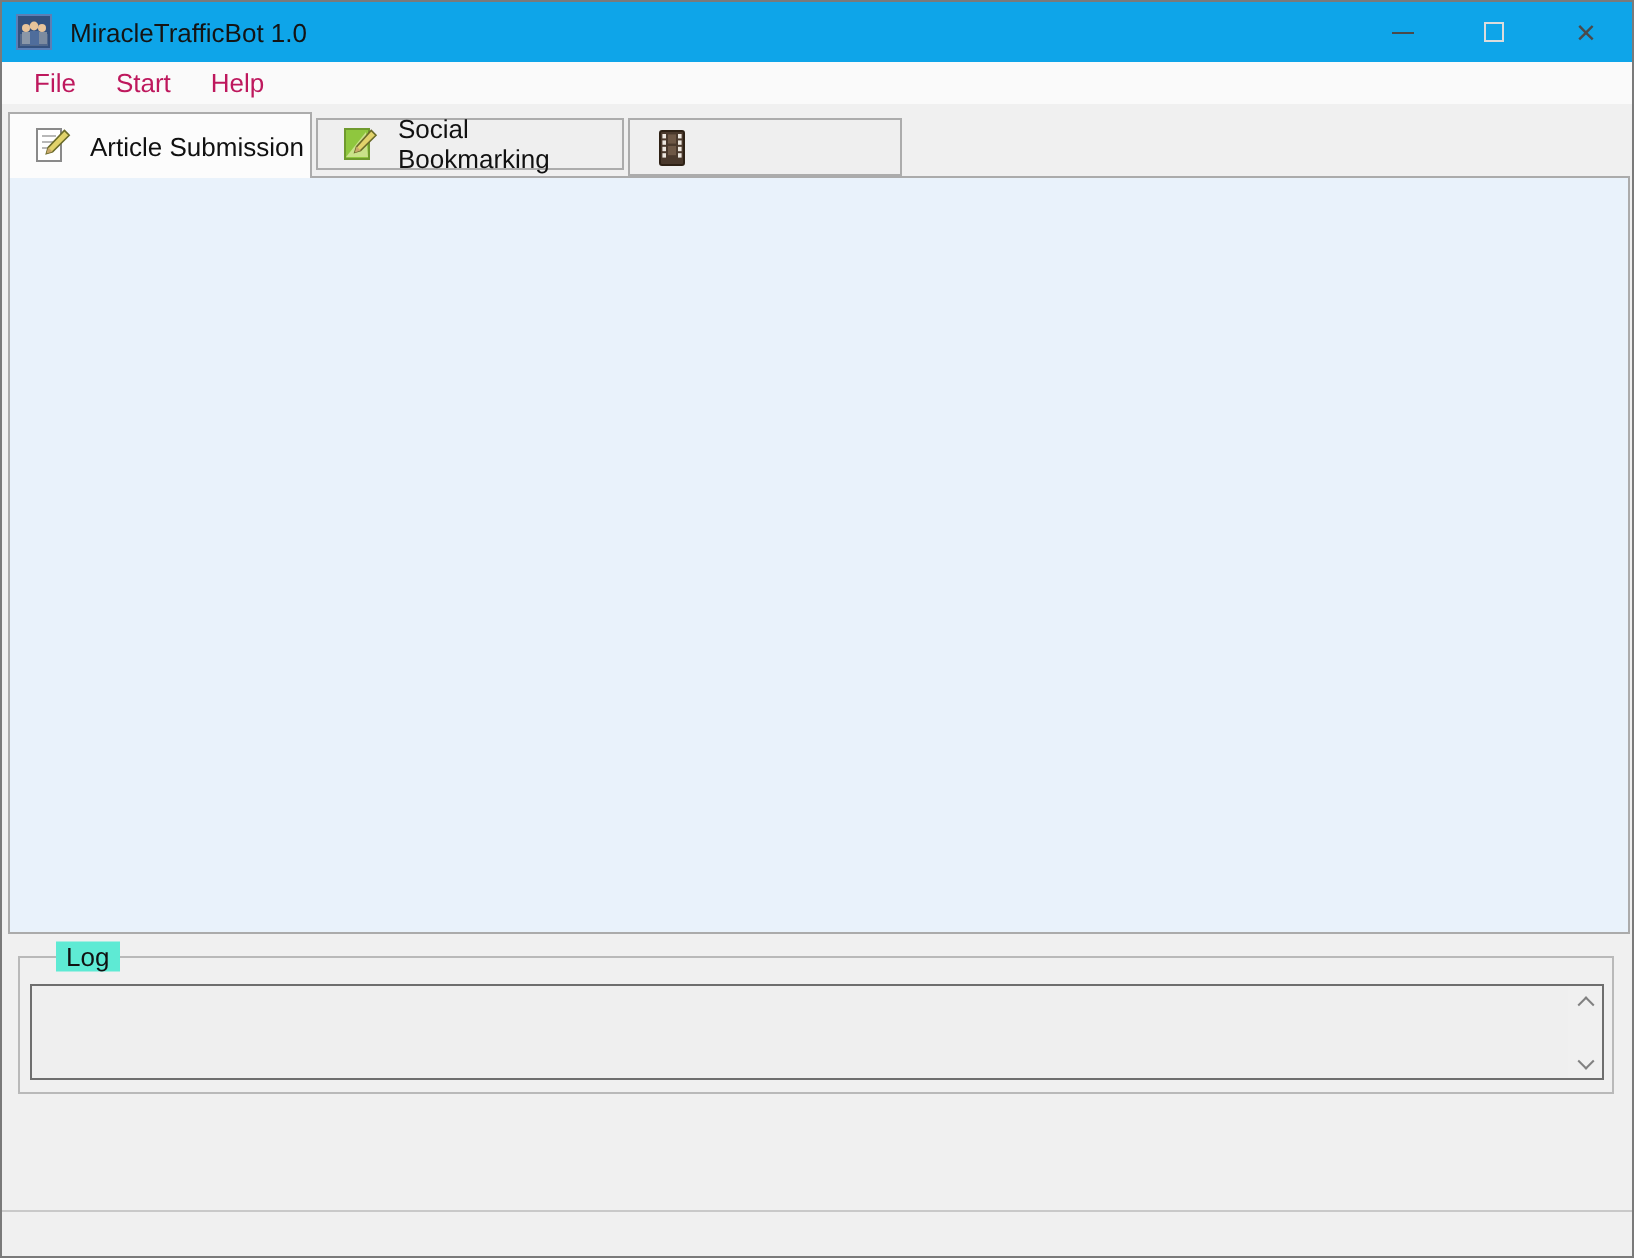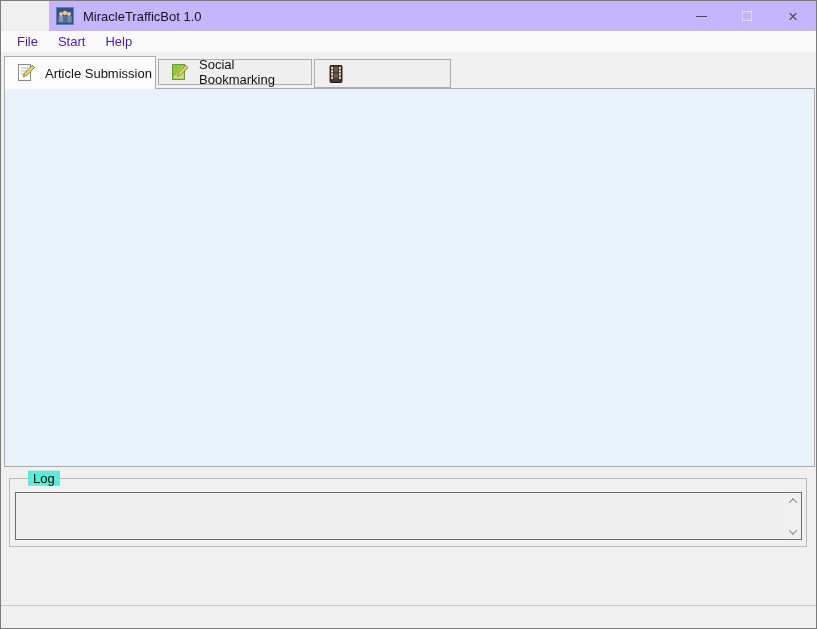--- a/index.html
+++ b/index.html
@@ -5,32 +5,32 @@
   * { margin:0; padding:0; box-sizing:border-box; }
   html,body { font-family:"Liberation Sans", sans-serif; background:#ffffff; }
 
   #win {
     position:relative; width:817px; height:629px;
     border:1px solid #7A7A7A; background:#F0F0F0; overflow:hidden;
     font-size:13px; color:#1a1a1a;
   }
 
   
-  .titlebar { position:absolute; left:0; top:0; right:0; height:30px; background:#c4b5fd; display:flex; align-items:center;margin-left:48px; }
+  .titlebar { position:absolute; left:0; top:0; right:0; height:30px; background:#0ea5e9; display:flex; align-items:center; }
   .appicon { width:18px; height:18px; margin-left:7px; flex:none; }
   .title-text { margin-left:9px; font-size:13px; color:#141414; }
   .winbtns { position:absolute; right:0; top:0; height:30px; display:flex; }
   .winbtn { width:46px; height:30px; display:flex; align-items:center; justify-content:center; cursor:default; }
   .glyph-min { width:11px; height:1px; background:#4A4A4A; display:block; }
   .glyph-max { width:10px; height:10px; border:1px solid #DCDCDC; display:block; }
   .glyph-close { font-size:17px; color:#4A4A4A; line-height:1; }
 
   
   .menubar { position:absolute; left:0; top:30px; right:0; height:21px; background:#FAFAFA; display:flex; align-items:center; padding-left:6px; }
-  .menuitem { padding:2px 10px; font-size:13px; color:#4c1d95; }
+  .menuitem { padding:2px 10px; font-size:13px; color:#be185d; }
 
   
   .tab { position:absolute; border:1px solid #ACACAC; display:flex; align-items:center; gap:9px; padding-left:11px; font-size:13px; color:#111; background:#EFEFEF; }
   .tab .ticon { width:20px; height:20px; flex:none; }
   .tab.active { left:3px; top:55px; width:152px; height:33px; background:#FCFCFC; border-bottom:none; z-index:6; }
   .tab.t2 { left:157px; top:58px; width:154px; height:26px; }
   .tab.t3 { left:313px; top:58px; width:137px; height:29px; }
 
   
   .tabpage { position:absolute; left:3px; top:87px; width:811px; height:379px; background:var(--page-blue,#E9F2FB); border:1px solid #ABABAB; z-index:2; }

